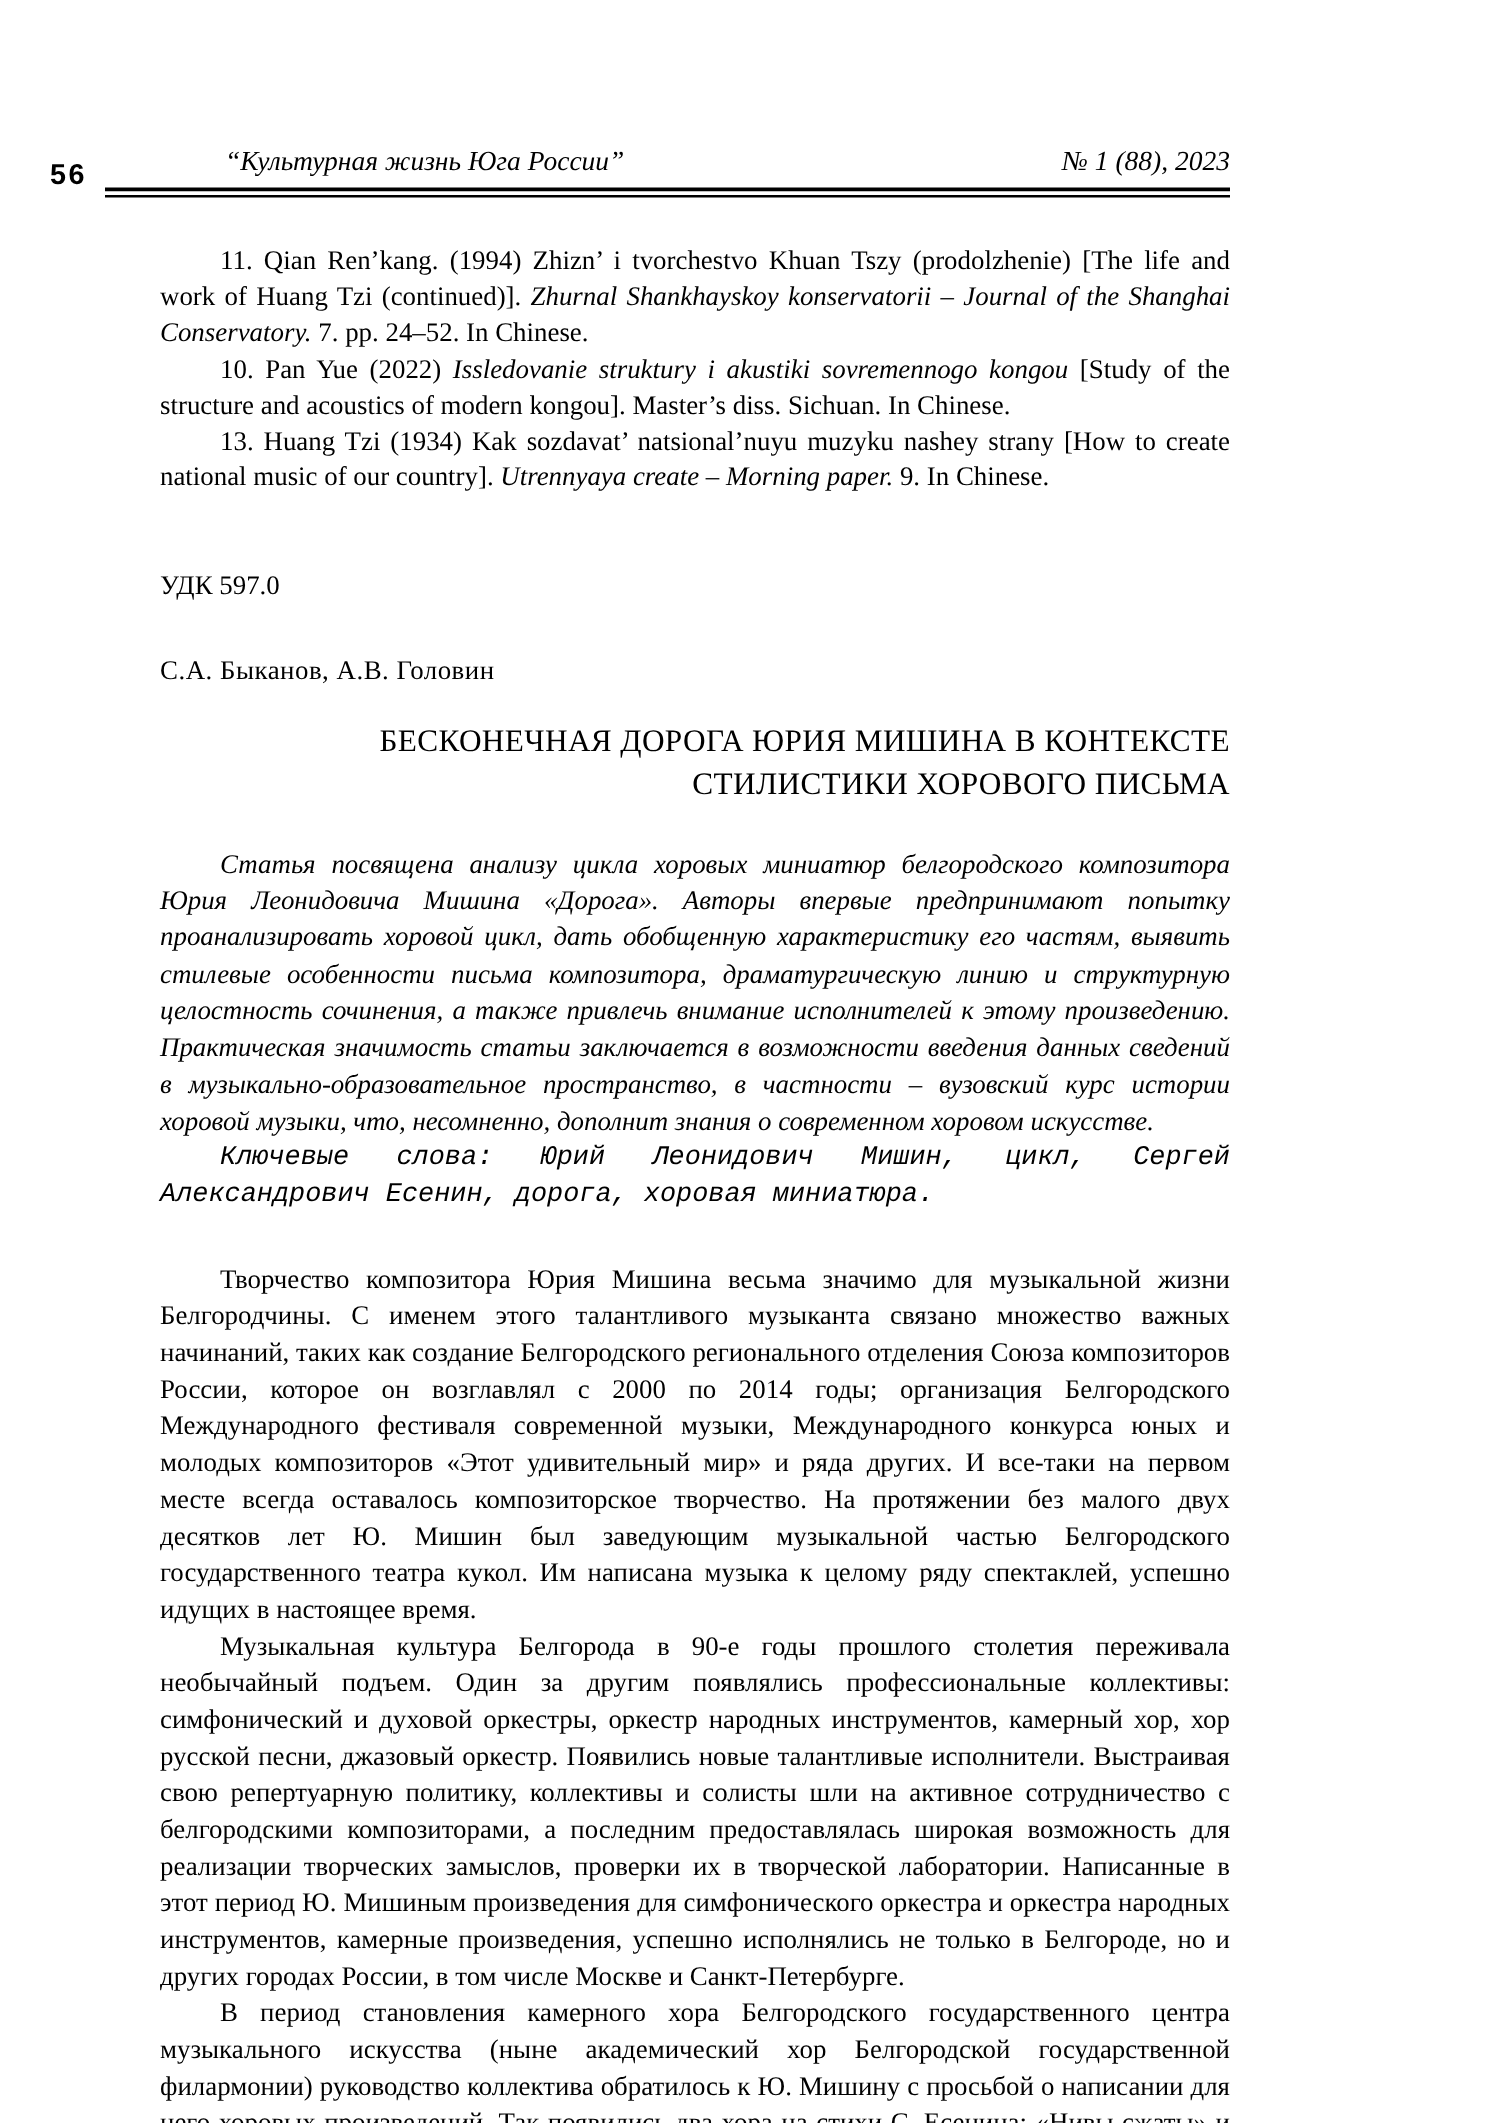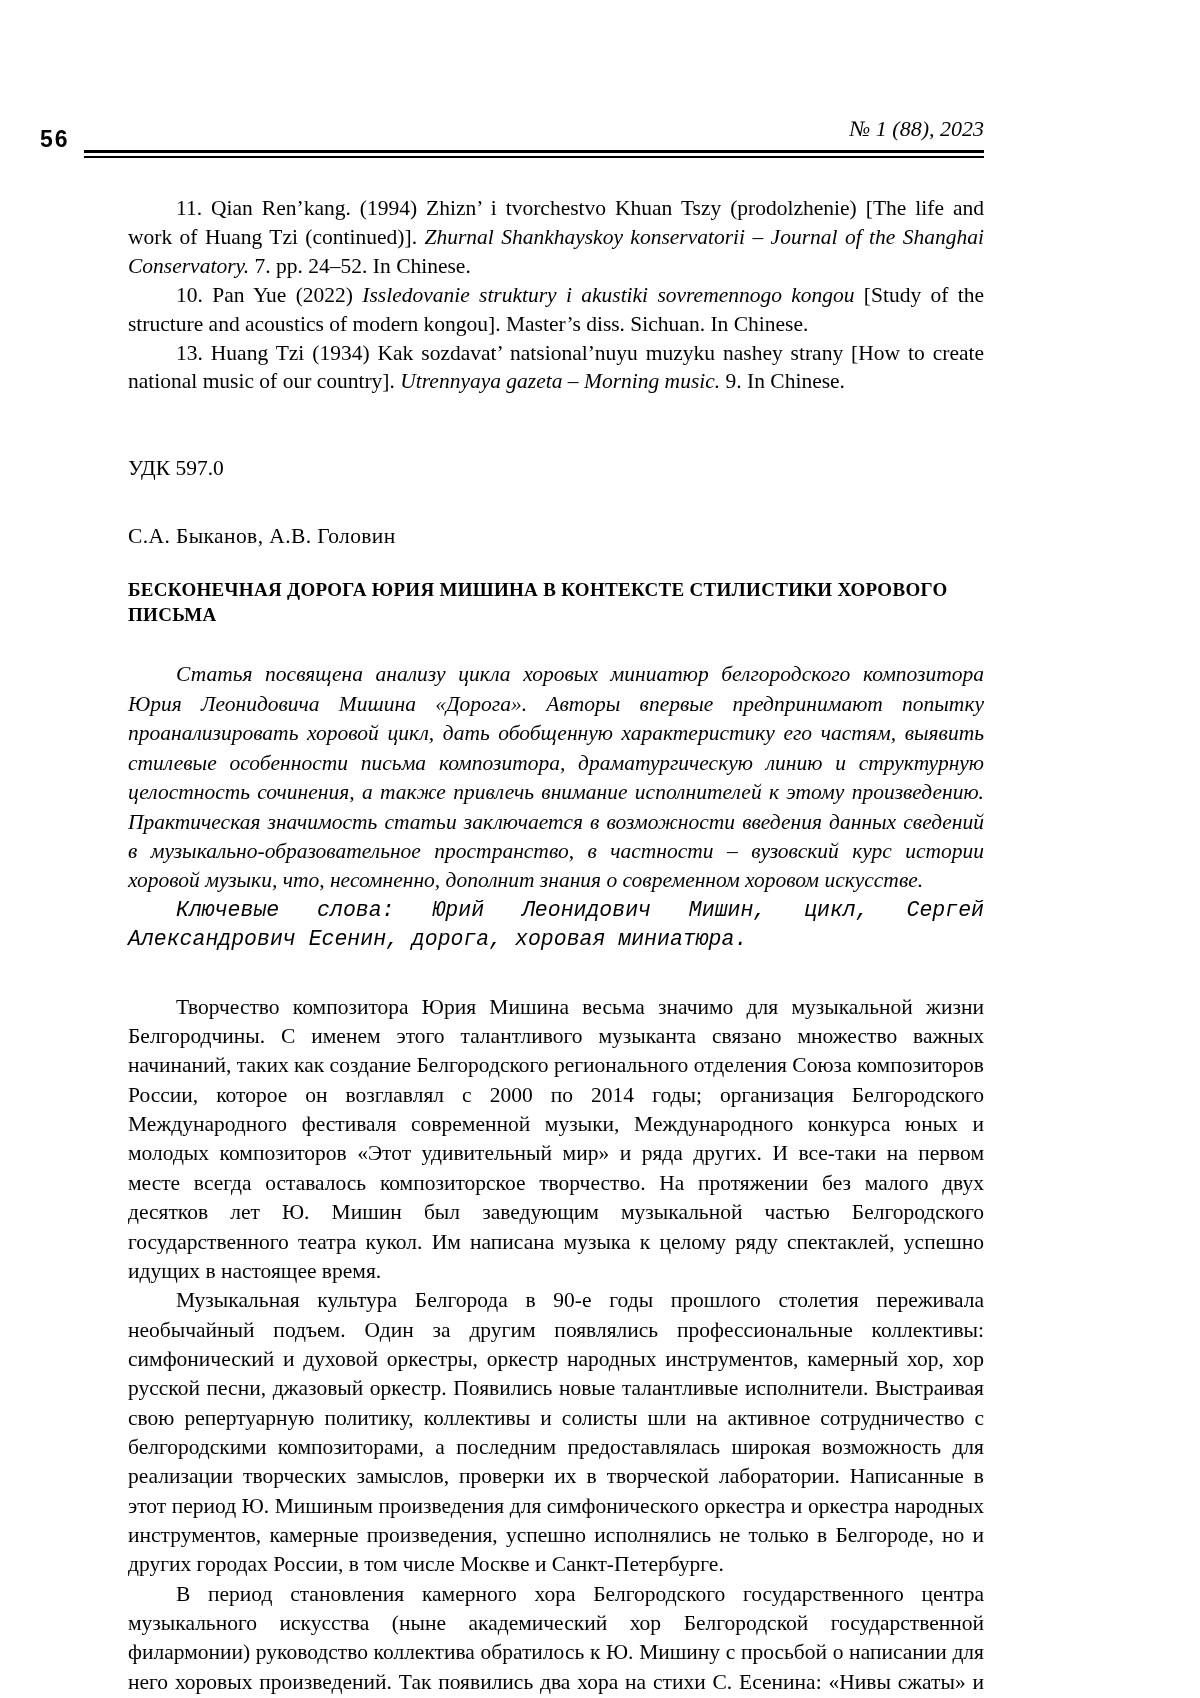--- a/index.html
+++ b/index.html
@@ -86,23 +86,23 @@
   .codes div { text-indent: 0; }
 
   .authors {
     margin-top: 40px;
     font-size: 21.5px;
     font-weight: normal;
     letter-spacing: 0.4px;
   }
   .article-title {
     margin-top: 28px;
-    text-align: left;
-    font-size: 19px;
-    font-weight: bold;
+    text-align: right;
+    font-size: 25px;
+    font-weight: normal;
     line-height: 1.36;
     letter-spacing: 0.3px;
   }
   .abstract {
     margin-top: 32px;
   }
   .abstract p {
     font-style: italic;
     font-size: 21.5px;
     line-height: 1.37;
@@ -120,28 +120,29 @@
   }
 </style>
 </head>
 <body>
 
 <div class="page">
   <div class="content">
 
     <div class="header-row">
       <div class="page-number">56</div>
+      <div class="journal-title">“Культурная жизнь Юга России”</div>
       <div class="issue-info">№ 1 (88), 2023</div>
       <div class="rule-double"></div>
     </div>
 
     <div class="refs">
       <p class="ref-item"><span>11. Qian Ren’kang. (1994) Zhizn’ i tvorchestvo Khuan Tszy (prodolzhenie) [The life and work of Huang Tzi (continued)]. </span><span class="it">Zhurnal Shankhayskoy konservatorii – Journal of the Shanghai Conservatory.</span><span> 7. pp. 24–52. In Chinese.</span></p>
       <p class="ref-item"><span>10. Pan Yue (2022) </span><span class="it">Issledovanie struktury i akustiki sovremennogo kongou</span><span> [Study of the structure and acoustics of modern kongou]. Master’s diss. Sichuan. In Chinese.</span></p>
-      <p class="ref-item"><span>13. Huang Tzi (1934) Kak sozdavat’ natsional’nuyu muzyku nashey strany [How to create national music of our country]. </span><span class="it">Utrennyaya gazeta – Morning music.</span><span> 9. In Chinese.</span></p>
+      <p class="ref-item"><span>13. Huang Tzi (1934) Kak sozdavat’ natsional’nuyu muzyku nashey strany [How to create national music of our country]. </span><span class="it">Utrennyaya create – Morning paper.</span><span> 9. In Chinese.</span></p>
     </div>
 
     <div class="codes">
       <div>УДК 597.0</div>
     </div>
 
     <div class="authors">С.А.  Быканов,  А.В.  Головин</div>
 
     <div class="article-title">БЕСКОНЕЧНАЯ  ДОРОГА  ЮРИЯ  МИШИНА  В  КОНТЕКСТЕ  СТИЛИСТИКИ ХОРОВОГО  ПИСЬМА</div>
 

